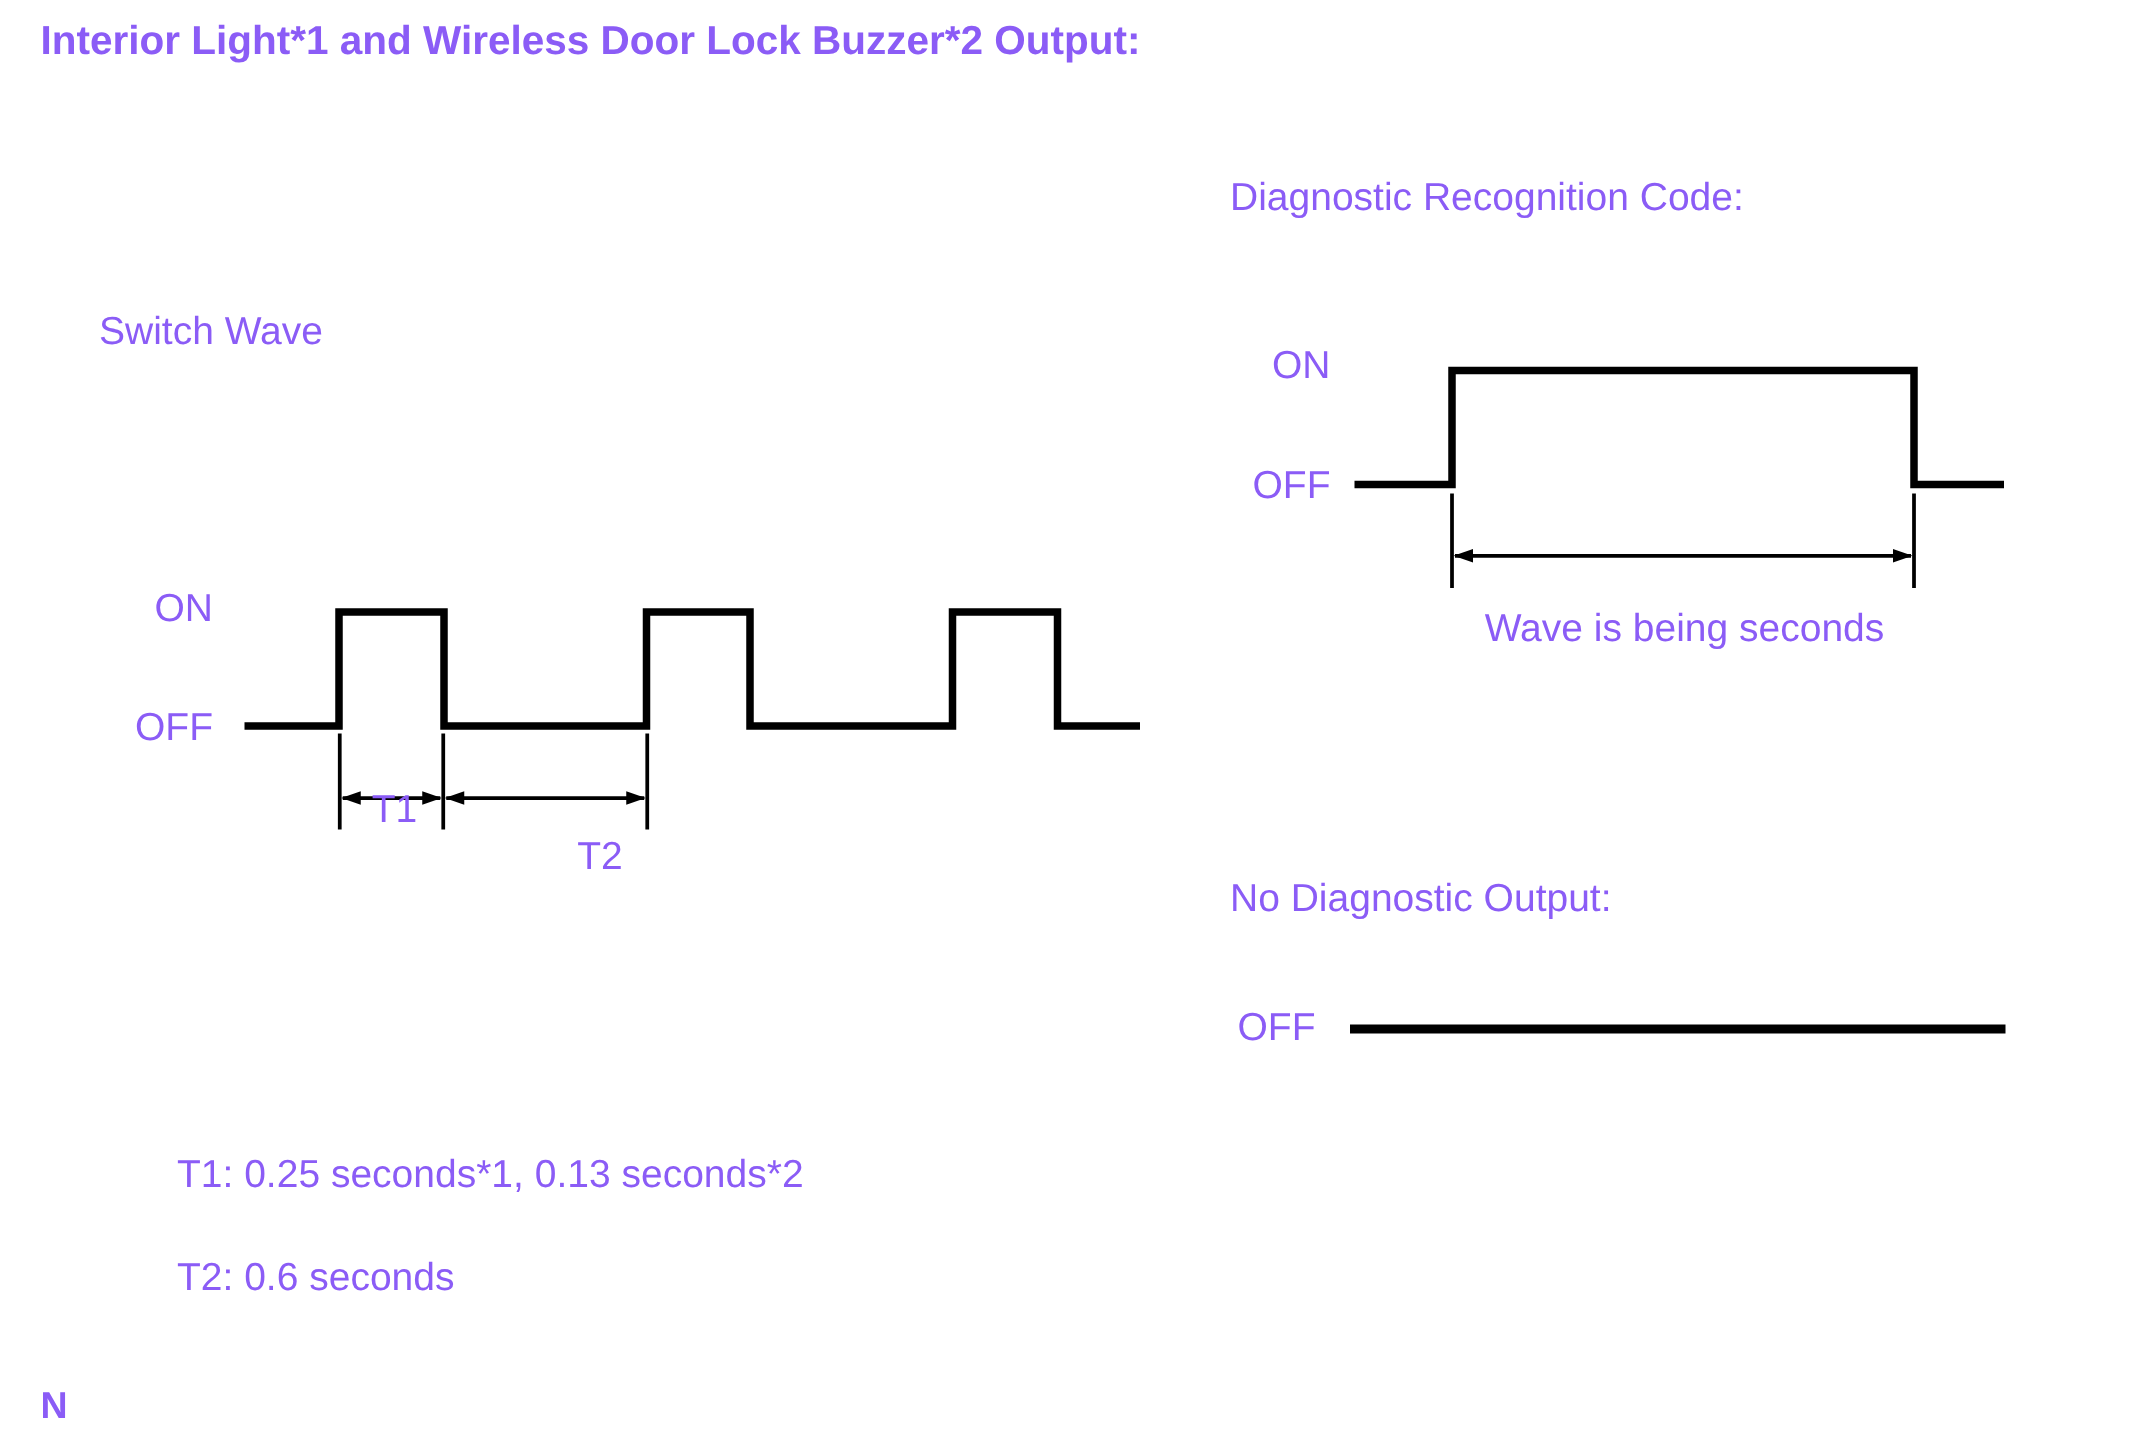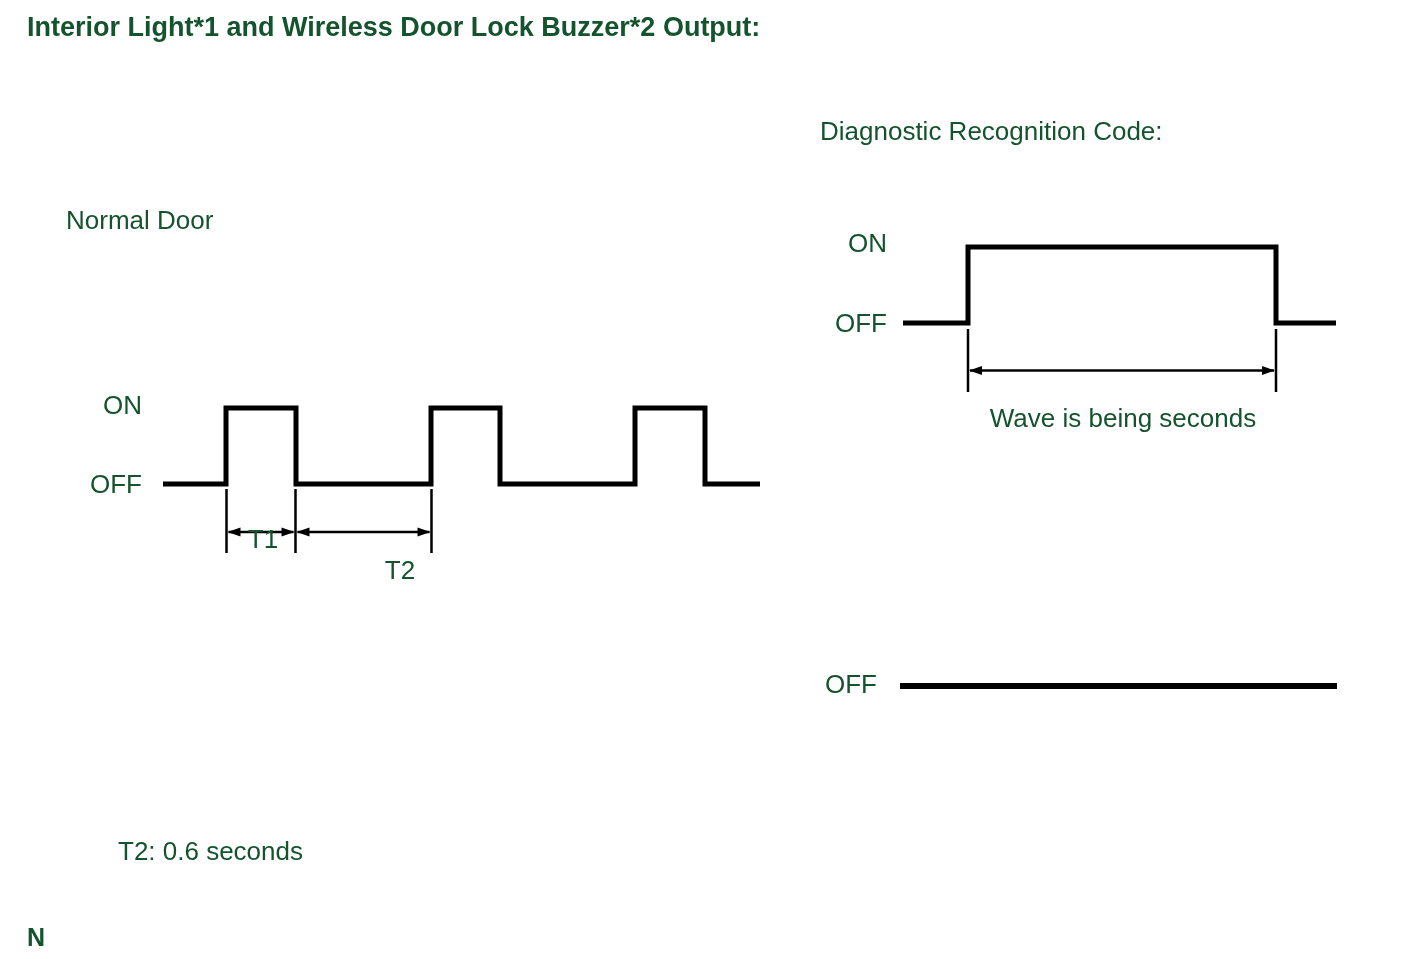--- a/index.html
+++ b/index.html
@@ -4,21 +4,21 @@
 <style>
   html,body{margin:0;padding:0;background:#ffffff;}
   #page{
     position:relative;
     width:1424px;height:959px;
     background:#ffffff;
     font-family:"Liberation Sans", sans-serif;
     color:#000000;
     overflow:hidden;
   }
-  .txt{position:absolute;white-space:nowrap;font-size:26px;line-height:26px;color:#14532d;}
+  .txt{position:absolute;white-space:nowrap;font-size:26px;line-height:26px;color:#8b5cf6;}
   .bold{font-weight:bold;}
   .title{font-size:27px;line-height:27px;font-weight:bold;}
   .ralign{text-align:left;}
   .center{transform:translateX(-50%);}
   svg{position:absolute;left:0;top:0;}
 </style>
 </head>
 <body>
 
 <div id="page">
@@ -48,32 +48,34 @@
         <polygon points="969,370.5 982,366 982,375" fill="#000000"></polygon>
         <polygon points="1275,370.5 1262,366 1262,375" fill="#000000"></polygon>
       </g>
     <g id="g-no-diagnostic">
         <path d="M 900 686 H 1337" fill="none" stroke="#000000" stroke-width="6"></path>
       </g>
   </svg>
 
   <div class="txt title" style="left:27px;top:14px;">Interior Light*1 and Wireless Door Lock Buzzer*2 Output:</div>
 
-  <div class="txt" style="left:66px;top:207px;">Normal Door</div>
+  <div class="txt" style="left:66px;top:207px;">Switch Wave</div>
 
   <div class="txt ralign" style="right:1282px;top:392px;">ON</div>
   <div class="txt ralign" style="right:1282px;top:471px;">OFF</div>
 
   <div class="txt center" style="left:263px;top:526px;">T1</div>
   <div class="txt center" style="left:366px;top:557px;margin-left:34px;">T2</div>
 
   <div class="txt" style="left:820px;top:118px;">Diagnostic Recognition Code:</div>
   <div class="txt ralign" style="right:537px;top:230px;">ON</div>
   <div class="txt ralign" style="right:537px;top:310px;">OFF</div>
   <div class="txt center" style="left:1123px;top:405px;">Wave is being seconds</div>
 
+  <div class="txt" style="left:820px;top:585px;">No Diagnostic Output:</div>
   <div class="txt ralign" style="right:547px;top:671px;">OFF</div>
 
+  <div class="txt" style="left:118px;top:769px;">T1: 0.25 seconds*1, 0.13 seconds*2</div>
   <div class="txt" style="left:118px;top:838px;">T2: 0.6 seconds</div>
 
   <div class="txt bold" style="left:27px;top:925px;font-size:25px;line-height:25px;">N</div>
 
 </div>
 
 </body></html>

